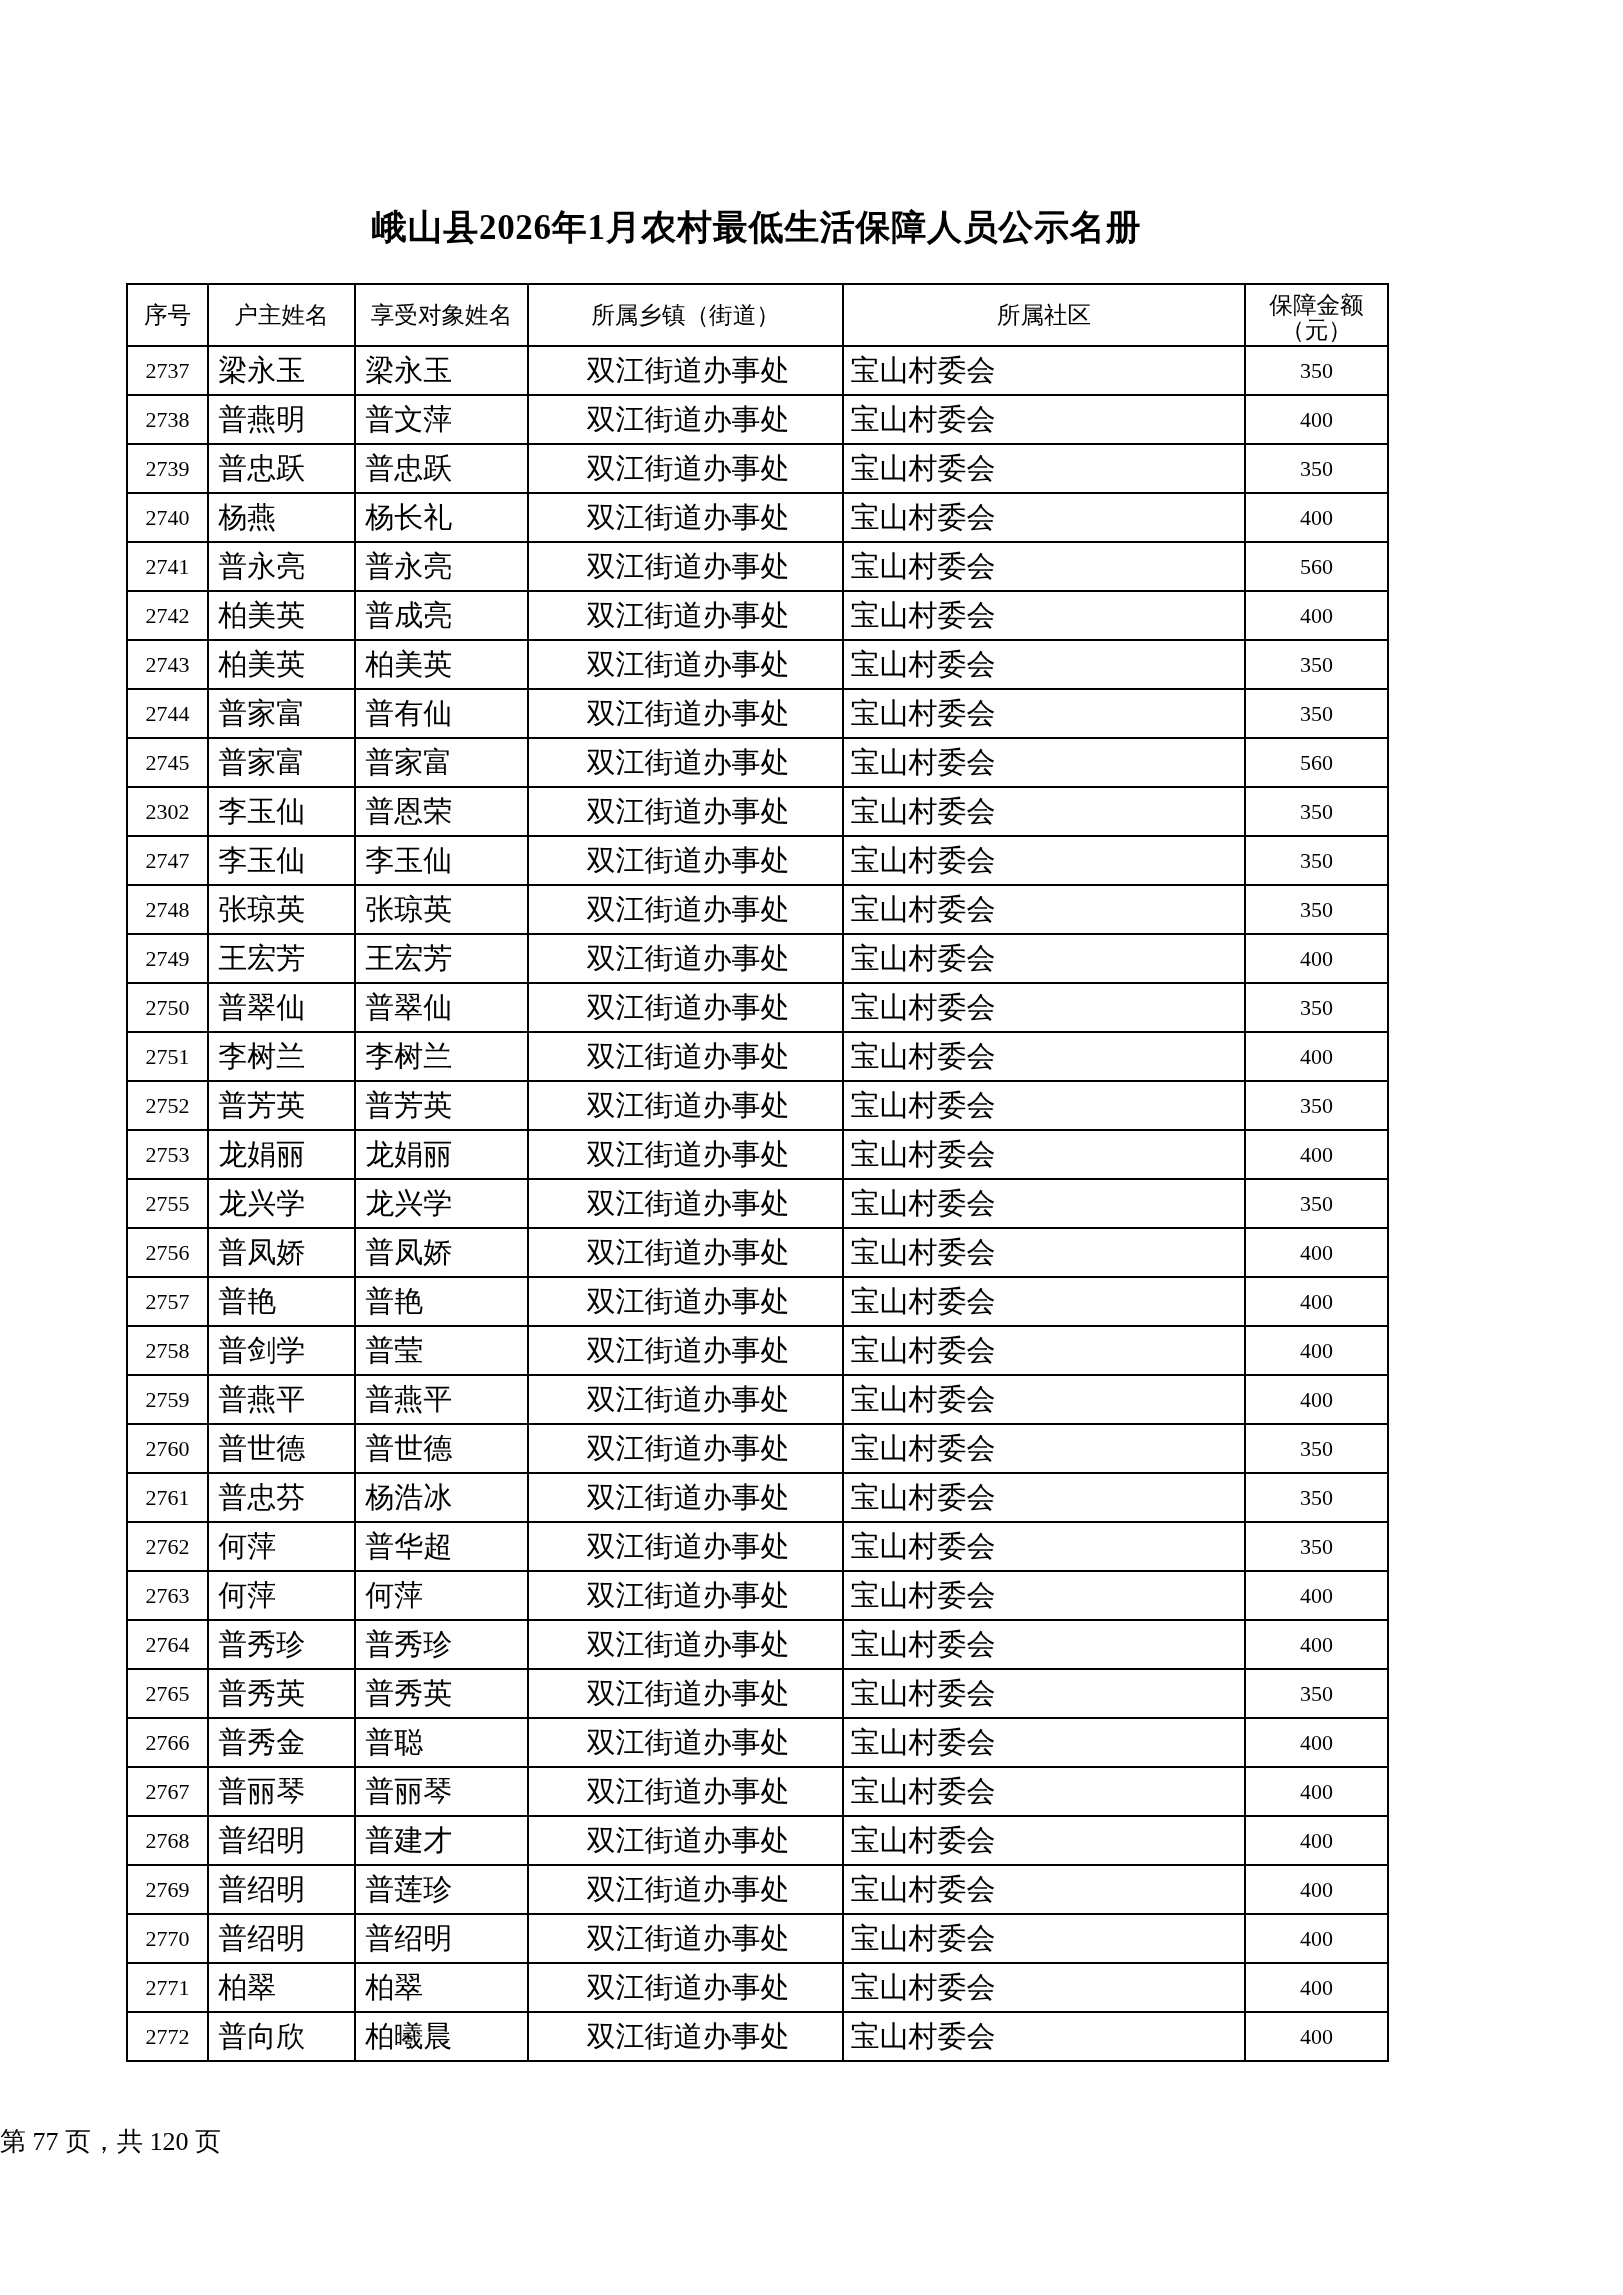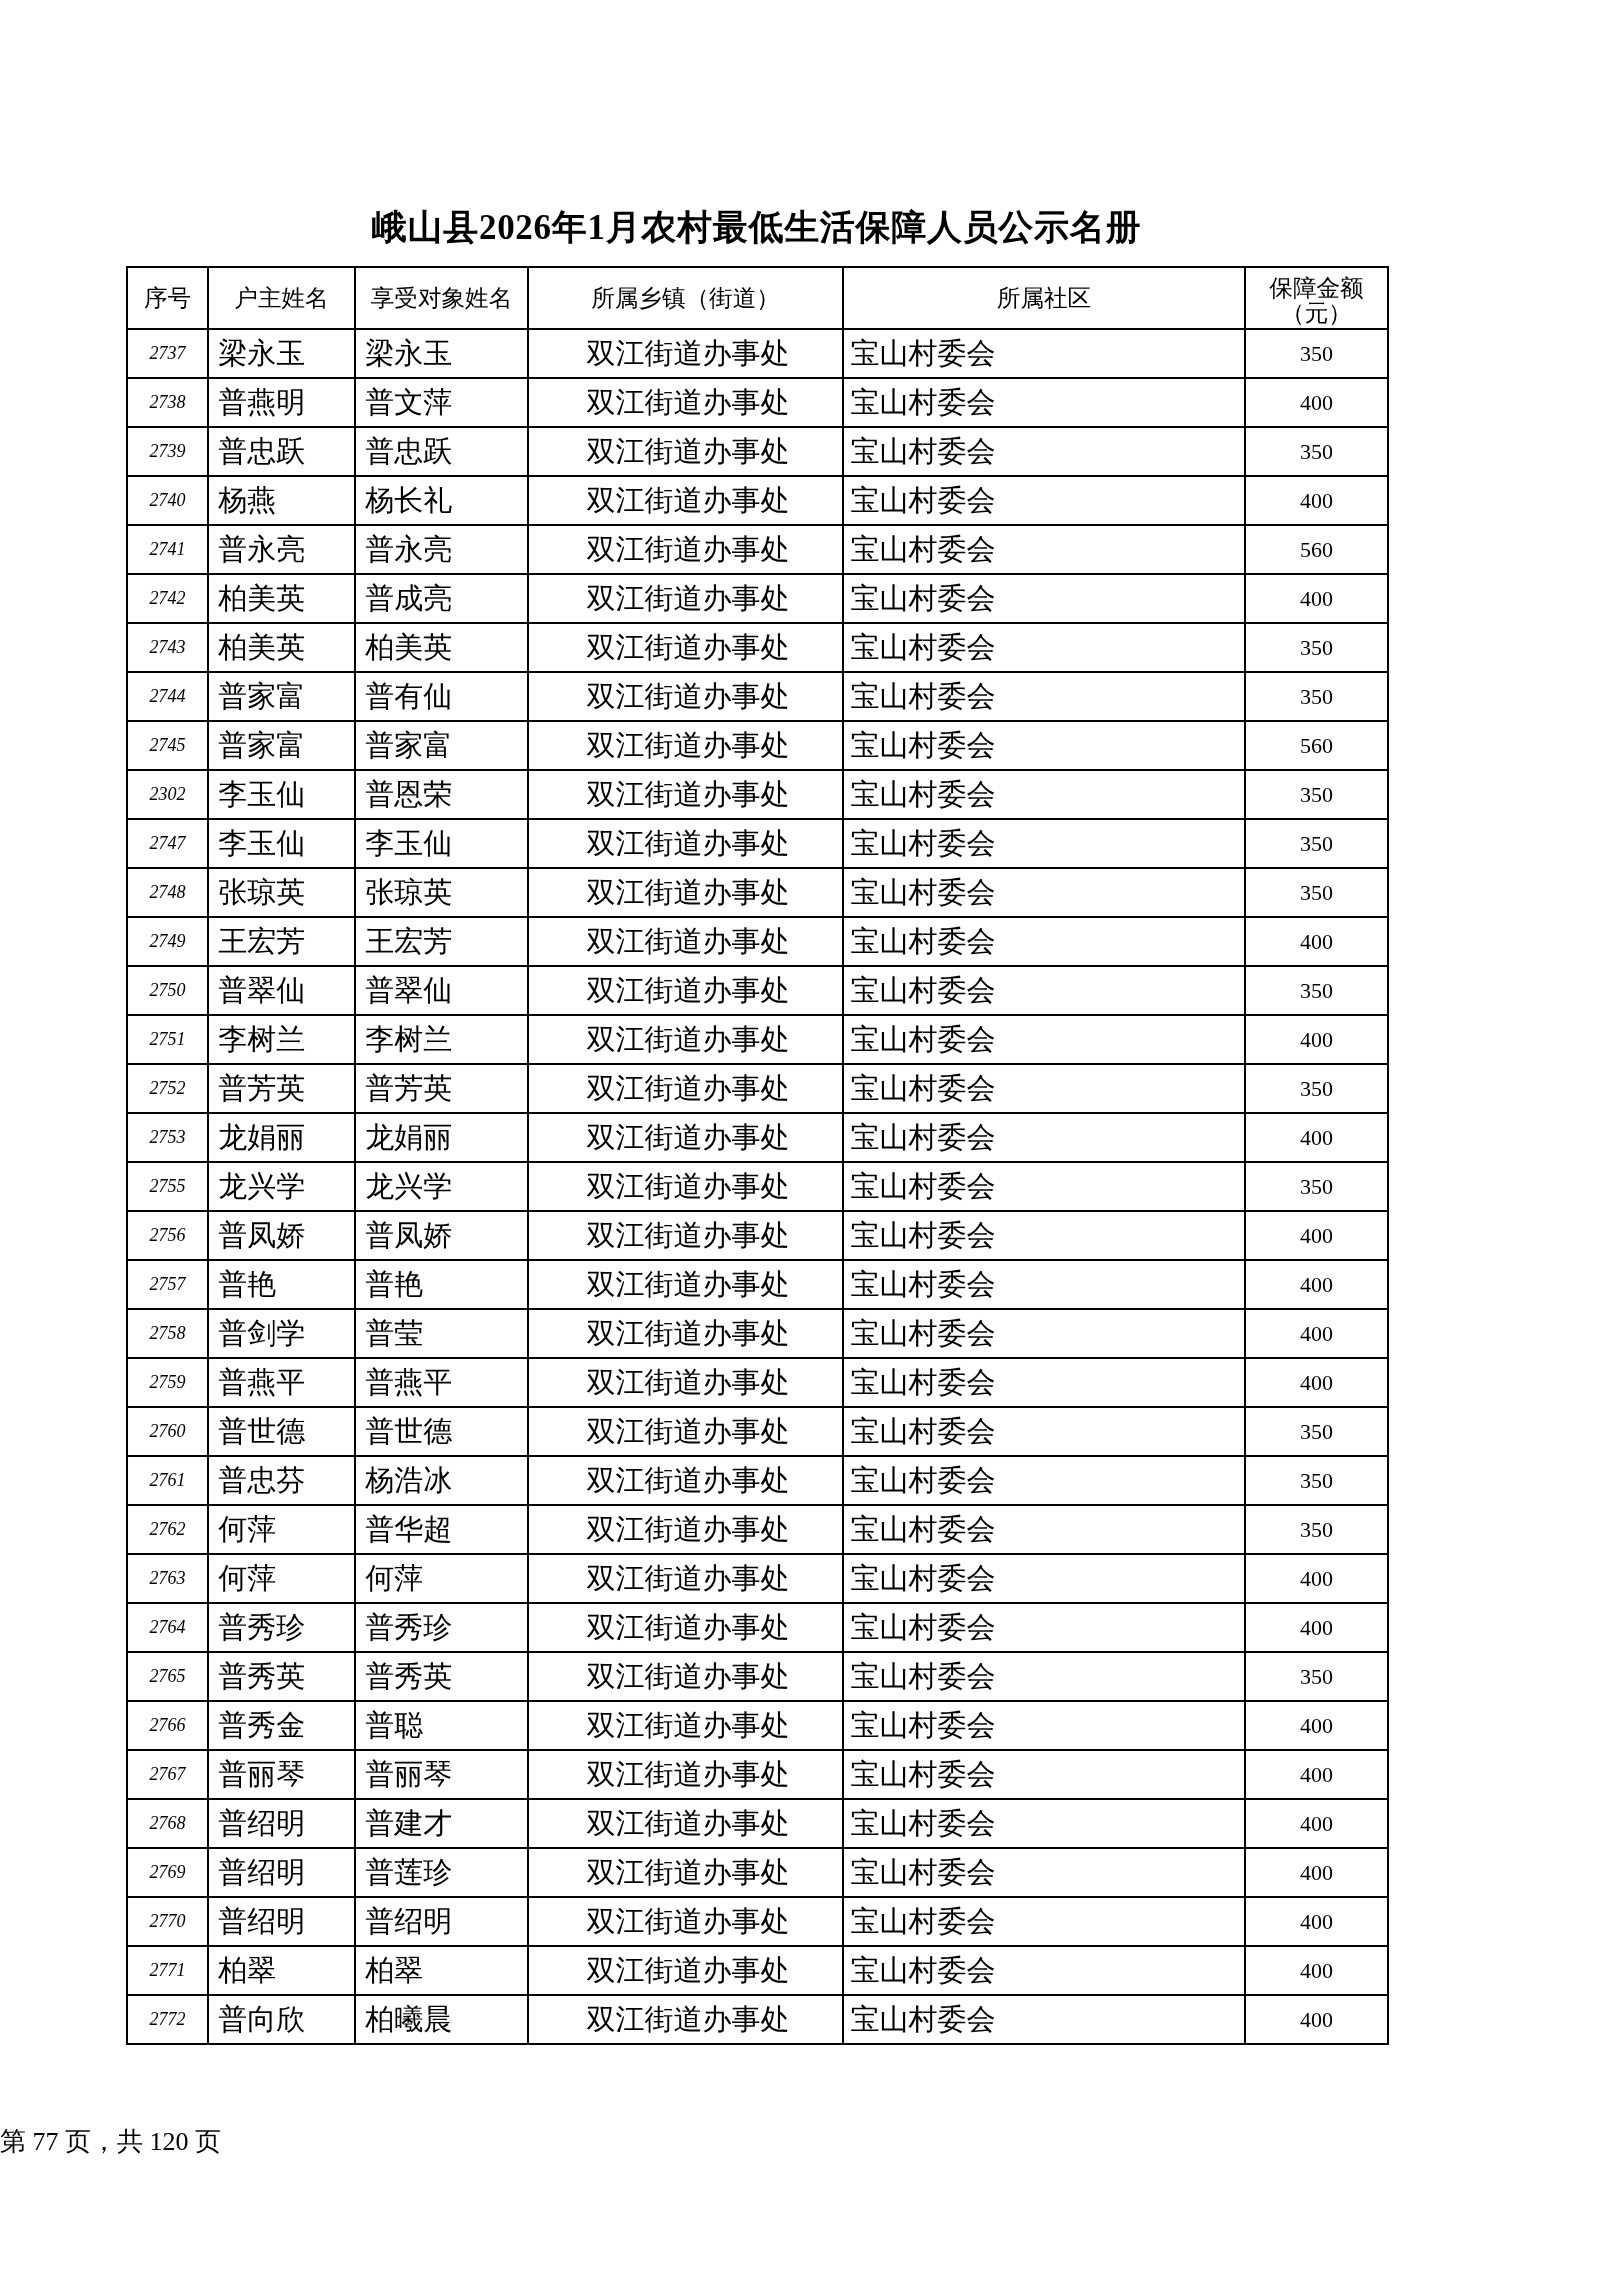--- a/index.html
+++ b/index.html
@@ -24,21 +24,21 @@
     width: 1261px;
     text-align: center;
     font-size: 35px;
     font-weight: bold;
     letter-spacing: 0.7px;
     white-space: nowrap;
   }
   .table-wrap {
     position: absolute;
     left: 126px;
-    top: 266px;
+    top: 283px;
     width: 1261px;
   }
   table.roster {
     border-collapse: collapse;
     table-layout: fixed;
     width: 1261px;
   }
   table.roster th,
   table.roster td {
     border: 2.6px solid #000000;
@@ -57,21 +57,21 @@
   table.roster th.th-amount {
     vertical-align: top;
     padding-top: 7.9px;
     line-height: 25px;
   }
   table.roster td {
     height: 49px;
     vertical-align: middle;
     white-space: nowrap;
   }
-  td.col-0 { text-align: center; font-size: 18px; font-style: italic; }
+  td.col-0 { text-align: center; font-size: 22px; }
   td.col-1 { text-align: left; font-size: 29px; padding-left: 9.2px; }
   td.col-2 { text-align: left; font-size: 29px; padding-left: 9.2px; }
   td.col-3 { text-align: center; font-size: 29px; padding-left: 6px; }
   td.col-4 { text-align: left; font-size: 29px; padding-left: 6.5px; margin-left: 13px; }
   td.col-5 { text-align: center; font-size: 22px; }
   .page-footer {
     position: absolute;
     left: 0;
     top: 2124px;
     width: 1623px;

